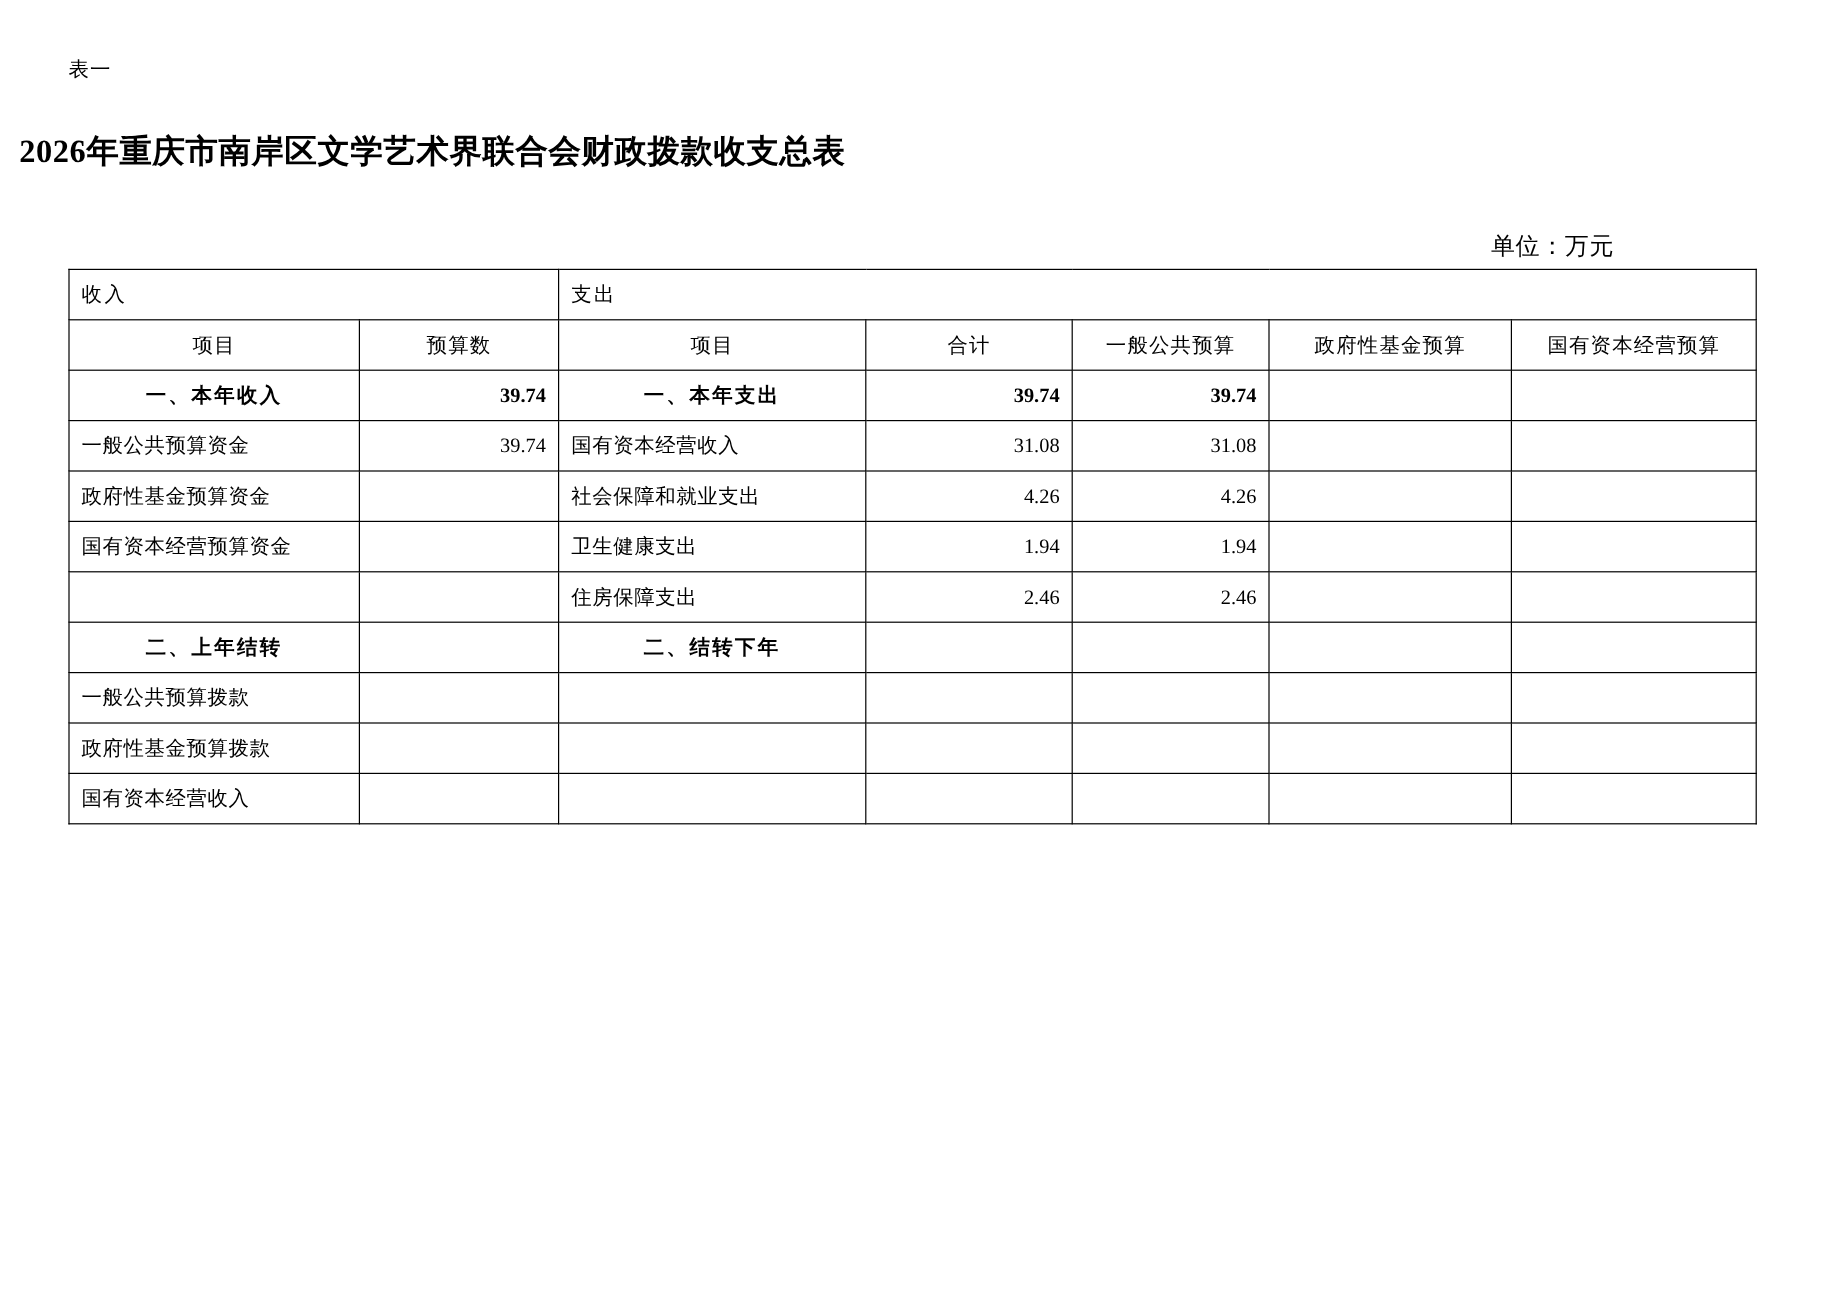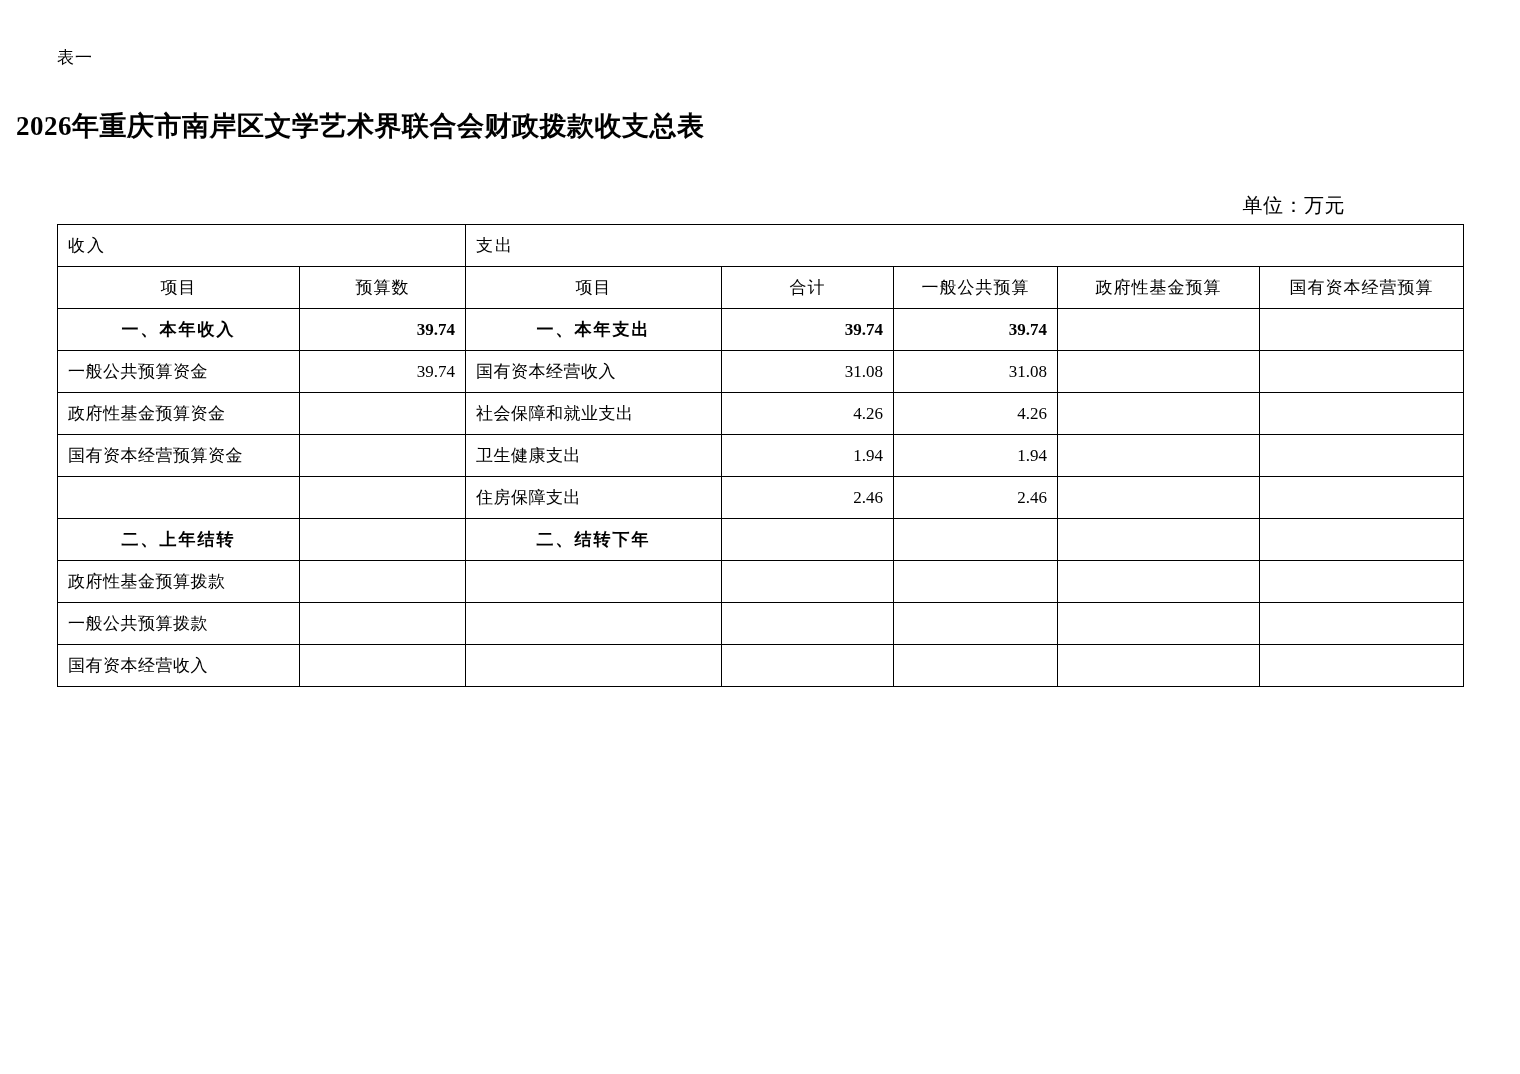--- a/index.html
+++ b/index.html
@@ -204,30 +204,30 @@
         <tr class="section-row">
           <td class="label">二、上年结转</td>
           <td class="num"></td>
           <td class="label">二、结转下年</td>
           <td class="num"></td>
           <td class="num"></td>
           <td class="num"></td>
           <td class="num"></td>
         </tr>
         <tr class="item-row">
+          <td class="label">一般公共预算拨款</td>
+          <td class="num"></td>
+          <td class="label"></td>
+          <td class="num"></td>
+          <td class="num"></td>
+          <td class="num"></td>
+          <td class="num"></td>
+        </tr>
+        <tr class="item-row">
           <td class="label">政府性基金预算拨款</td>
-          <td class="num"></td>
-          <td class="label"></td>
-          <td class="num"></td>
-          <td class="num"></td>
-          <td class="num"></td>
-          <td class="num"></td>
-        </tr>
-        <tr class="item-row">
-          <td class="label">一般公共预算拨款</td>
           <td class="num"></td>
           <td class="label"></td>
           <td class="num"></td>
           <td class="num"></td>
           <td class="num"></td>
           <td class="num"></td>
         </tr>
         <tr class="item-row">
           <td class="label">国有资本经营收入</td>
           <td class="num"></td>

